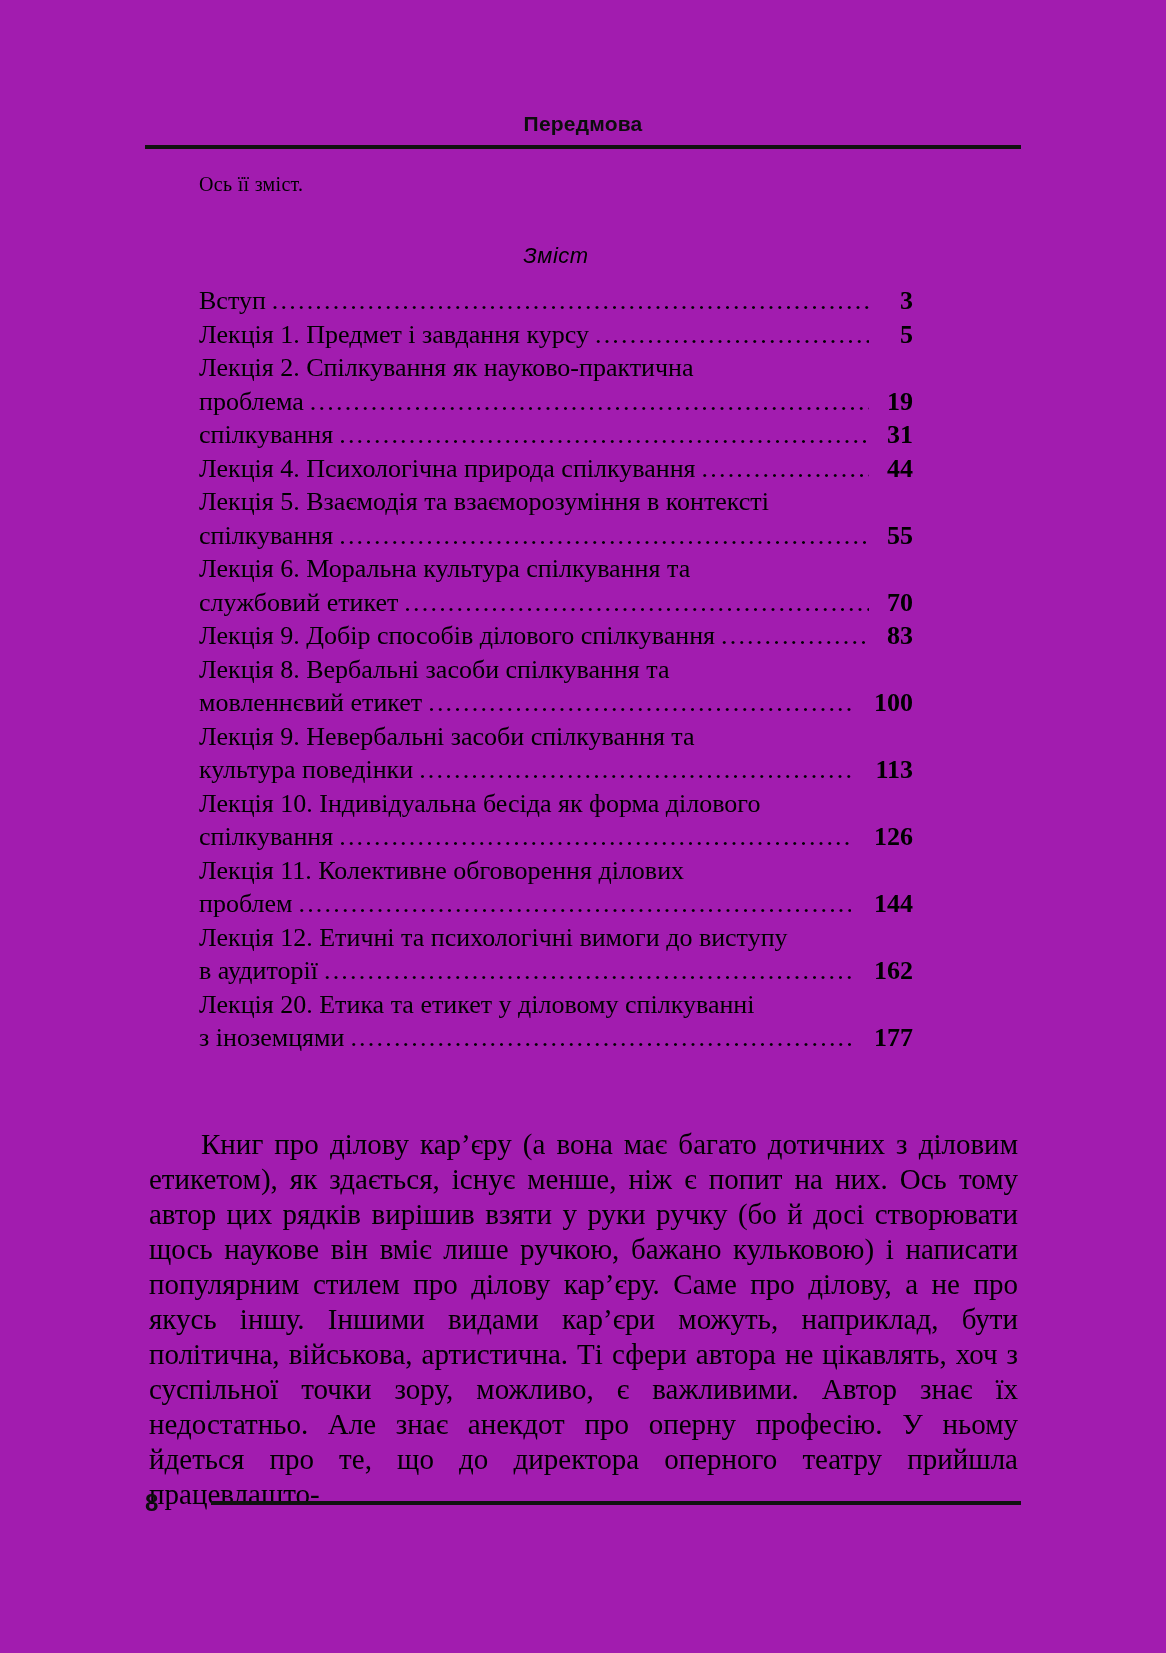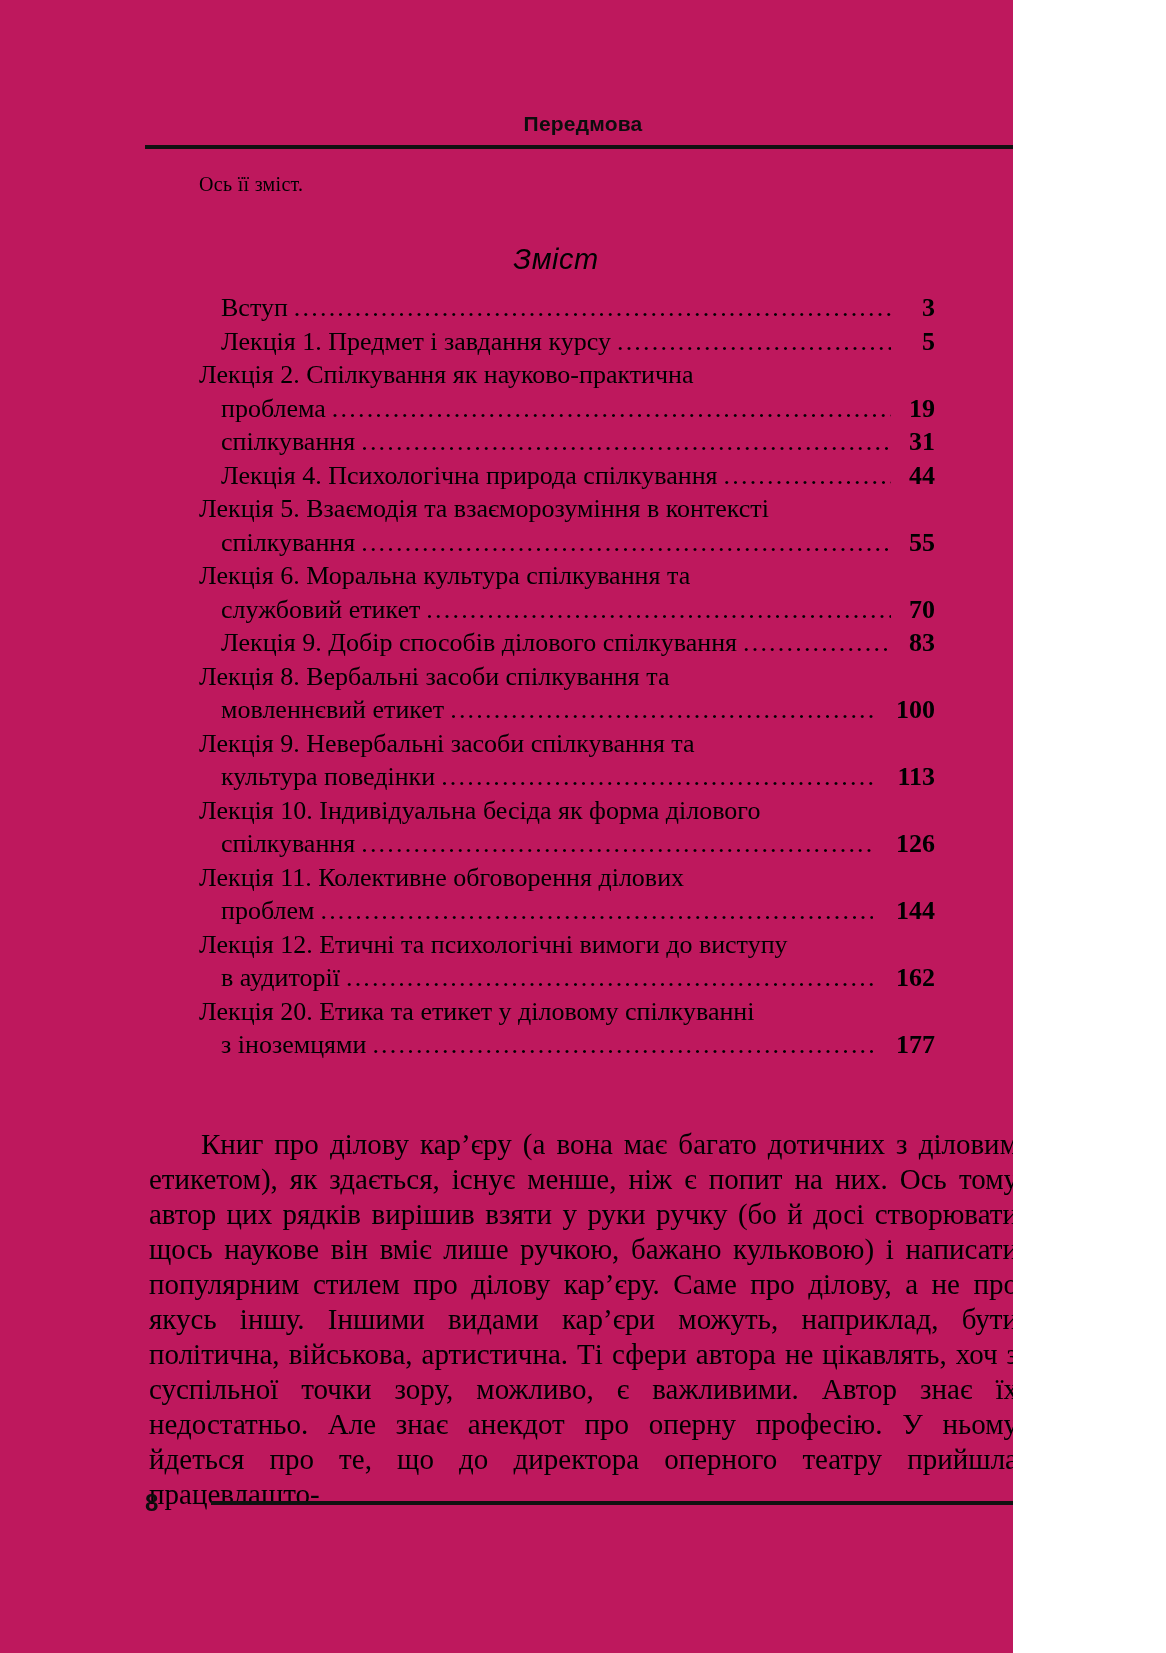--- a/index.html
+++ b/index.html
@@ -2,23 +2,23 @@
 <html><head>
 <meta charset="utf-8">
 <style>
   html, body {
     margin: 0;
     padding: 0;
     background: #ffffff;
   }
   .page {
     position: relative;
-    width: 1013px;
+    width: 1166px;
     height: 1653px;
-    background: #be185d;
+    background: #a21caf;
     box-sizing: border-box;
     overflow: hidden;
     font-family: "Liberation Serif", "DejaVu Serif", serif;
     color: #000000;
   }
 
   
   .header {
     position: absolute;
     left: 145px;
@@ -53,39 +53,38 @@
   .toc {
     position: absolute;
     left: 199px;
     top: 243px;
     width: 714px;
   }
   .toc-heading {
     text-align: center;
     font-family: "Liberation Sans", "DejaVu Sans", sans-serif;
     font-style: italic;
-    font-size: 29px;
+    font-size: 22px;
     font-weight: normal;
     margin-bottom: 15px;
     letter-spacing: 0.5px;
   }
   .toc-list {
     display: block;
   }
   .toc-entry {
     display: block;
     font-size: 26px;
     line-height: 33.5px;
     white-space: nowrap;
   }
   .toc-row {
     display: flex;
     align-items: center;
     width: 714px;
-    margin-left: 22px;
   }
   .toc-label {
     flex: 0 0 auto;
     white-space: pre;
   }
   .toc-dots {
     flex: 1 1 auto;
     overflow: hidden;
     white-space: nowrap;
     letter-spacing: 2.2px;

